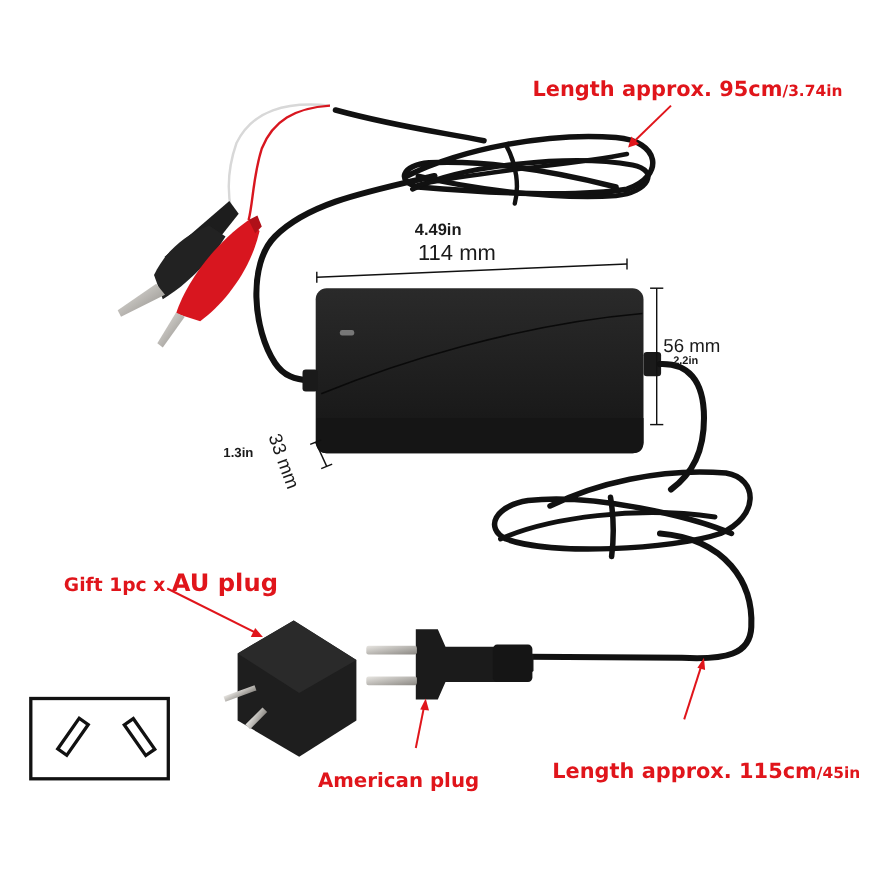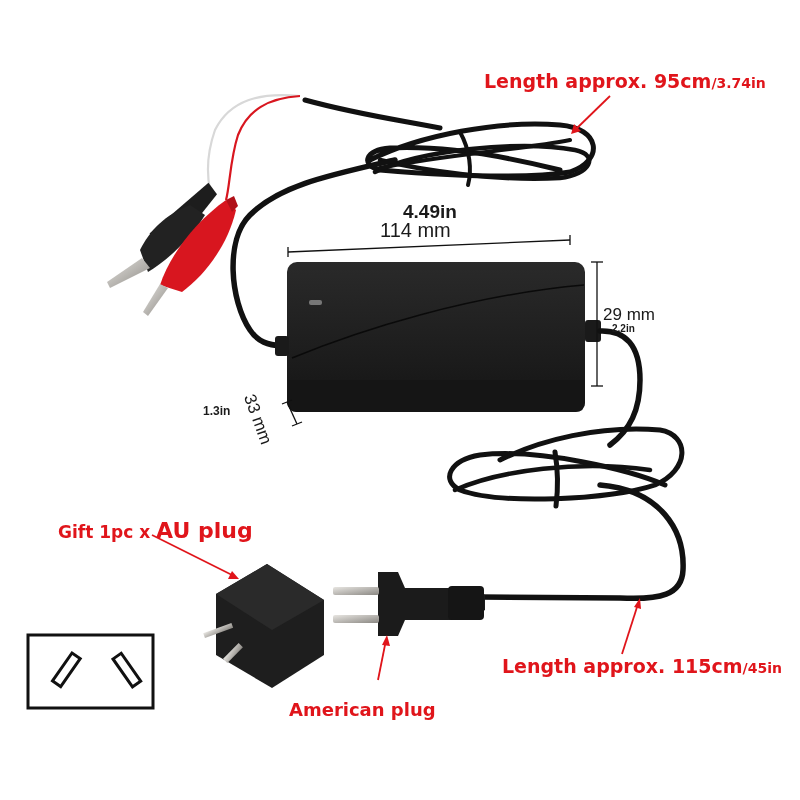--- a/index.html
+++ b/index.html
@@ -113,33 +113,33 @@
       <polygon points="387,635 390,646 382,645" stroke="none"></polygon>
       <line x1="622" y1="654" x2="638" y2="604"></line>
       <polygon points="640,598 641,609 634,607" stroke="none"></polygon>
     </g>
   </svg>
 
   <div class="lbl red" style="left:484px; top:72px; font-size:19px;">
     <span>Length approx. 95cm</span><span style="font-size:14px;">/3.74in</span>
   </div>
 
-  <div class="lbl dim b" style="left:403px; top:202px; font-size:19px;">4.49in</div>
+  <div class="lbl dim b" style="left:377px; top:202px; font-size:15px;">4.49in</div>
   <div class="lbl dim" style="left:380px; top:220px; font-size:20px;">114 mm</div>
 
-  <div class="lbl dim" style="left:603px; top:306px; font-size:17px;">29 mm</div>
+  <div class="lbl dim" style="left:603px; top:306px; font-size:17px;">56 mm</div>
   <div class="lbl dim b" style="left:612px; top:324px; font-size:10px;">2.2in</div>
 
   <div class="lbl dim b" style="left:203px; top:405px; font-size:12px;">1.3in</div>
   <div class="lbl dim" style="left:257px; top:392px; font-size:17px; transform-origin:0 0; transform:rotate(70deg);">33 mm</div>
 
   <div class="lbl red" style="left:58px; top:520px; font-size:17px;">
     <span>Gift 1pc x</span>
     <span style="font-size:22px;text-align:center;">AU plug</span>
   </div>
 
   <div class="lbl red" style="left:289px; top:701px; font-size:18px;">American plug</div>
 
-  <div class="lbl red" style="left:502px; top:657px; font-size:19px;">
+  <div class="lbl red" style="left:502px; top:692px; font-size:19px;">
     <span>Length approx. 115cm</span><span style="font-size:14px;">/45in</span>
   </div>
 
 </div>
 
 </body></html>

